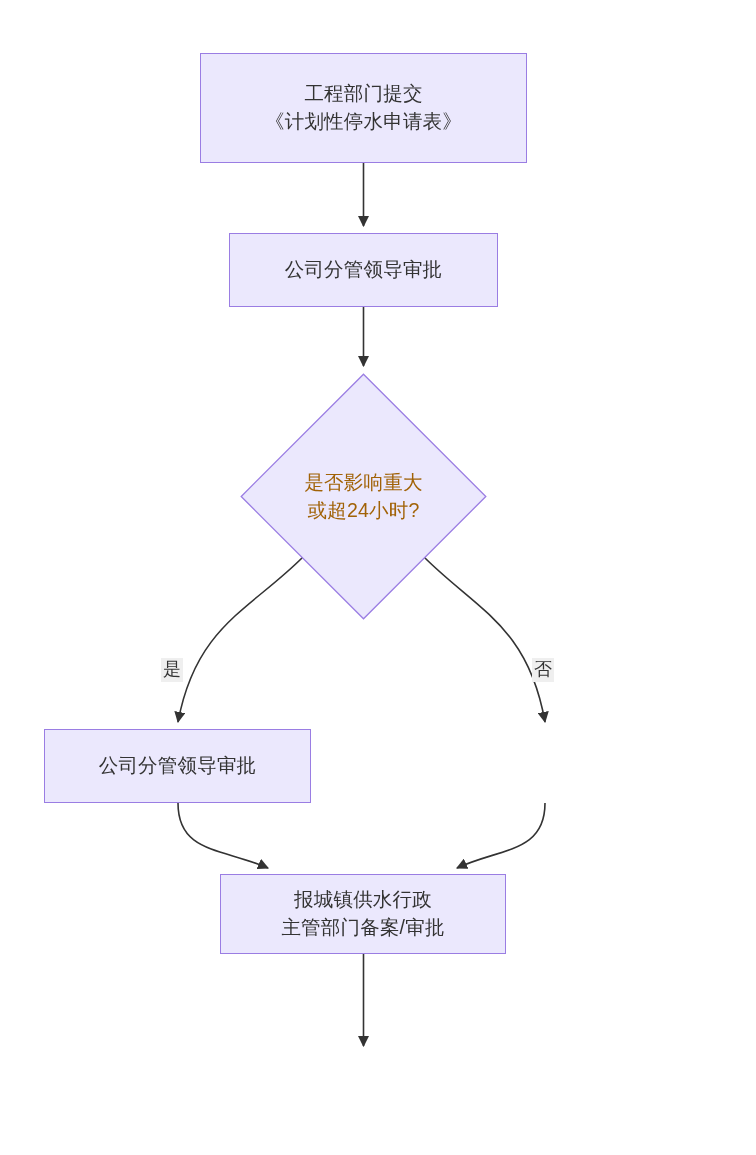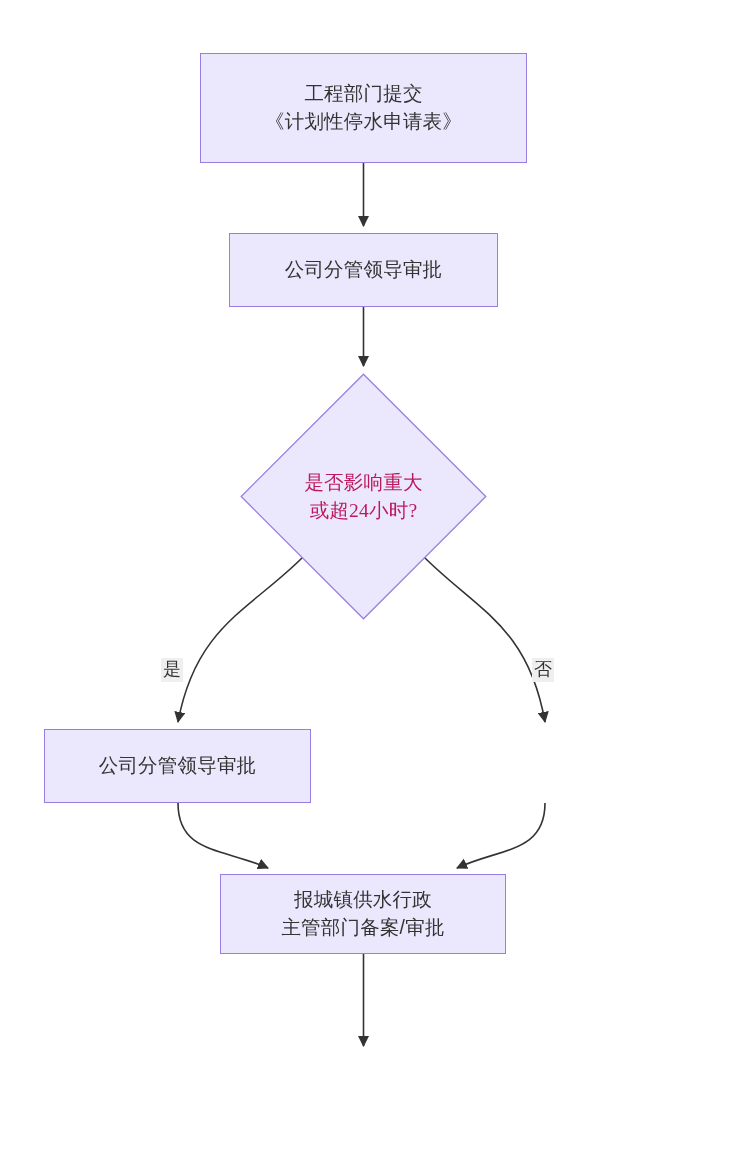--- a/index.html
+++ b/index.html
@@ -58,26 +58,25 @@
   .diamond-text {
     position: absolute;
     left: 0;
     top: 0;
     width: 100%;
     height: 100%;
     display: flex;
     align-items: center;
     justify-content: center;
     text-align: center;
-    color: #be185d;
+    color: #a16207;
     font-size: 19.5px;
     line-height: 1.42;
     white-space: pre-line;
     letter-spacing: 0.2px;
-    font-family: Liberation Serif, serif;
   }
   .edge-label {
     position: absolute;
     background: #efefef;
     color: #333333;
     font-size: 18px;
     line-height: 1.2;
     padding: 1px 2px;
     text-align: center;
     white-space: nowrap;

